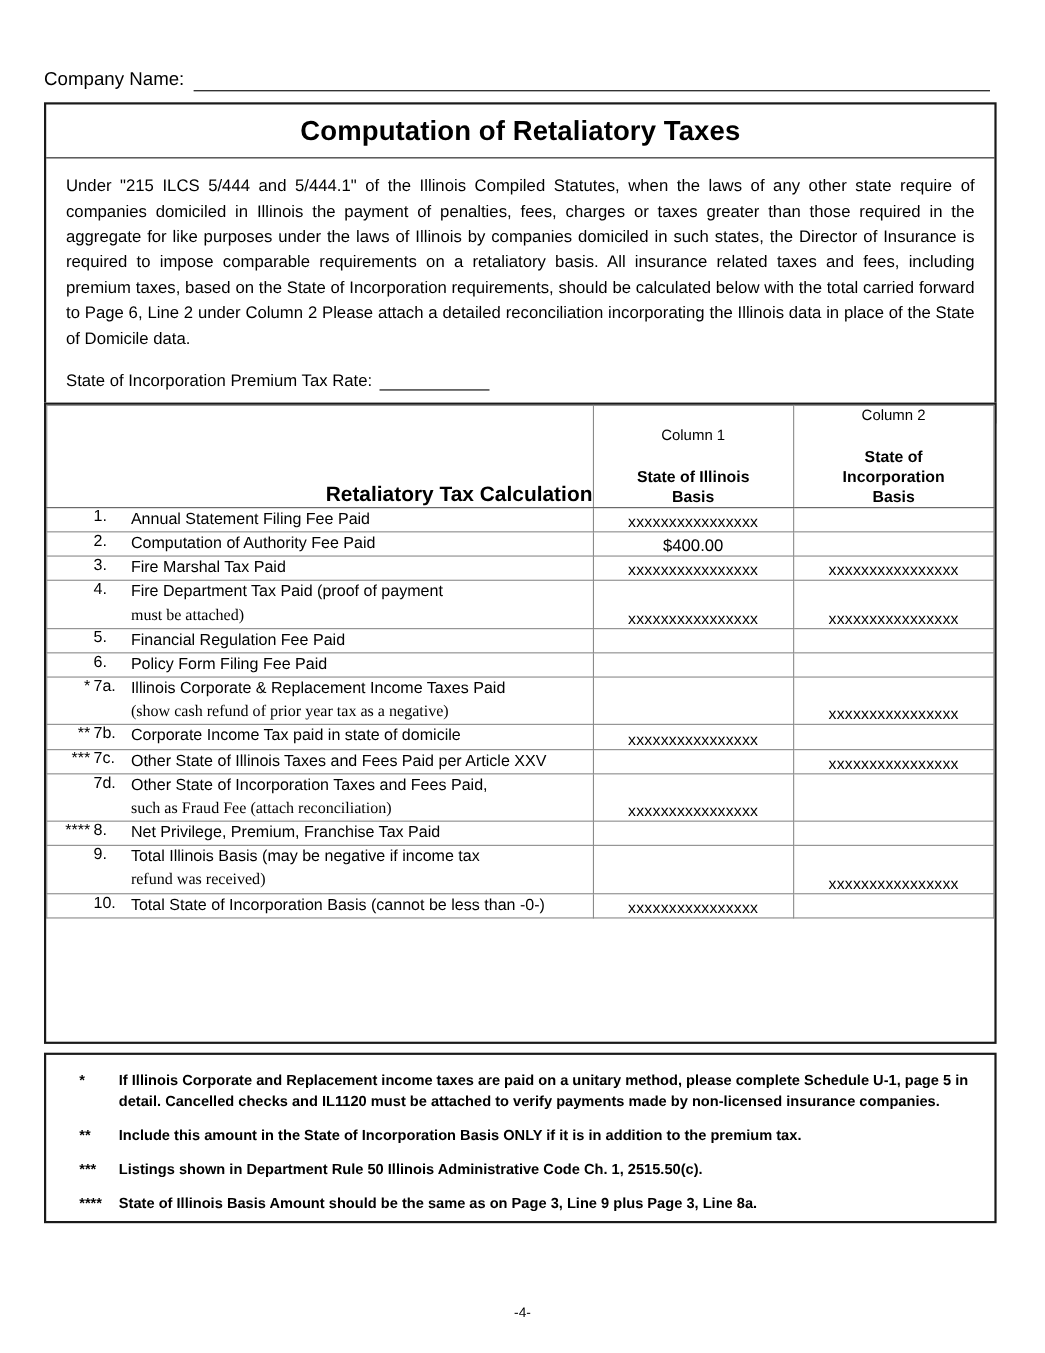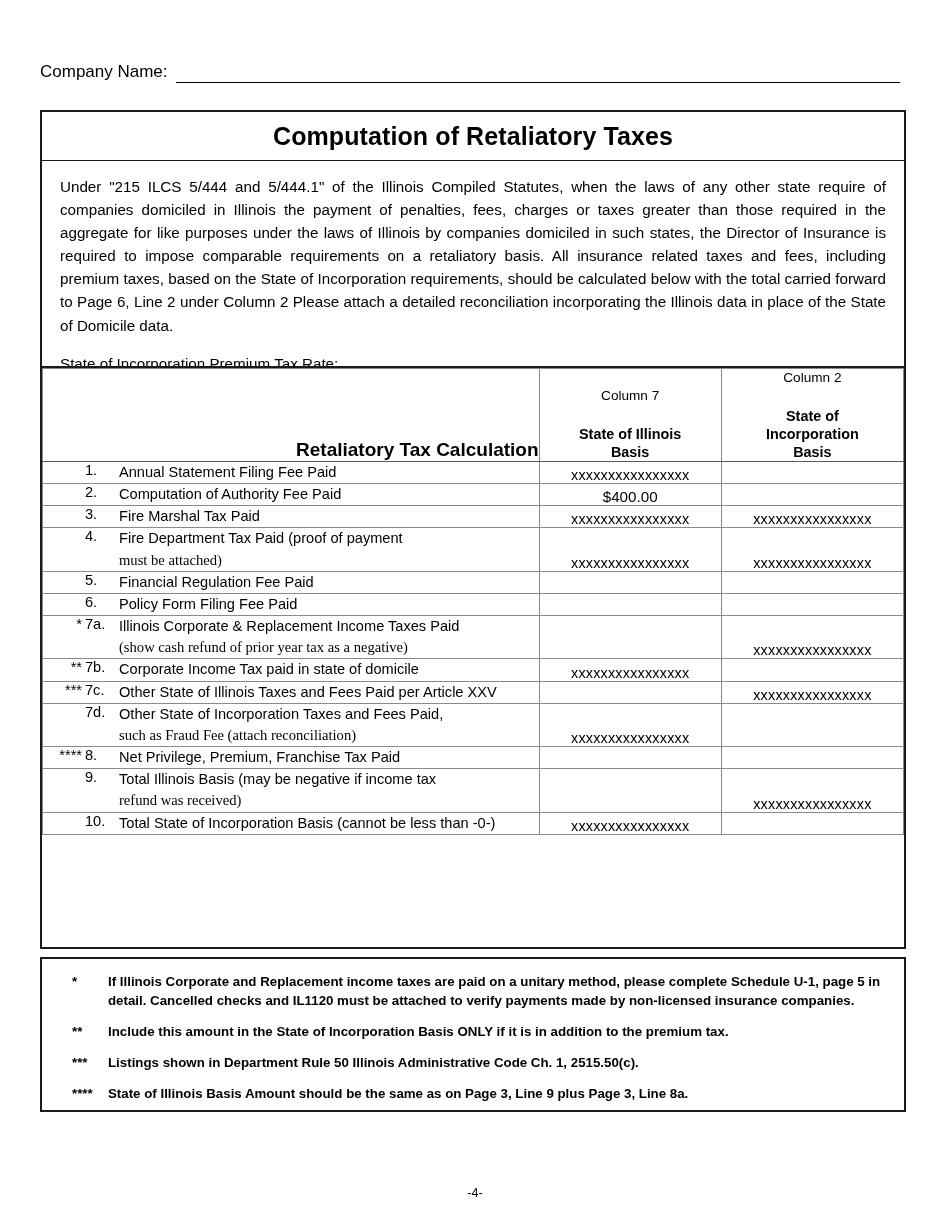--- a/index.html
+++ b/index.html
@@ -46,21 +46,21 @@
 
   
   .frame {
     position: absolute;
     left: 40px;
     width: 866px;
     border: 2.6px solid #1a1a1a;
     box-sizing: border-box;
     background: #fff;
   }
-  #header-frame { top: 93px;  height: 292px; margin-top: 17px; }
+  #header-frame { top: 93px;  height: 292px; }
   #table-frame  { top: 366px; height: 583px; }
   #notes-frame  { top: 957px; height: 155px; }
 
   
   .doc-title {
     text-align: center;
     font-size: 25px;
     font-weight: bold;
     letter-spacing: 0.1px;
     padding: 10px 0 9px 0;
@@ -233,21 +233,21 @@
     <table class="calc">
       <colgroup>
         <col class="c-label">
         <col class="c-col1">
         <col class="c-col2">
       </colgroup>
       <thead>
         <tr>
           <th class="th-label">Retaliatory Tax Calculation</th>
           <th class="th-col">
-            <span class="col-small">Column 7</span>
+            <span class="col-small">Column 1</span>
             <span class="col-strong">State of Illinois</span>
             <span class="col-strong">Basis</span>
           </th>
           <th class="th-col">
             <span class="col-small">Column 2</span>
             <span class="col-strong">State of</span>
             <span class="col-strong">Incorporation</span>
             <span class="col-strong">Basis</span>
           </th>
         </tr>

